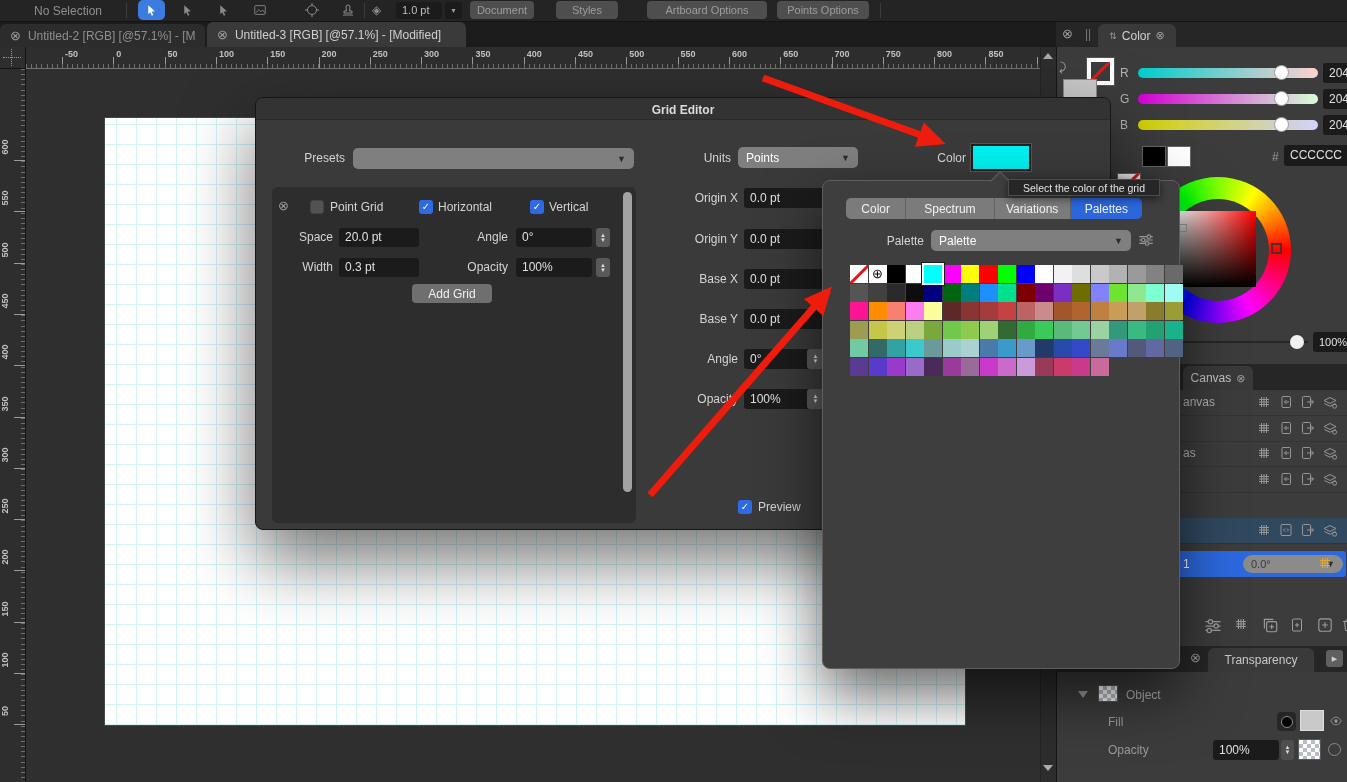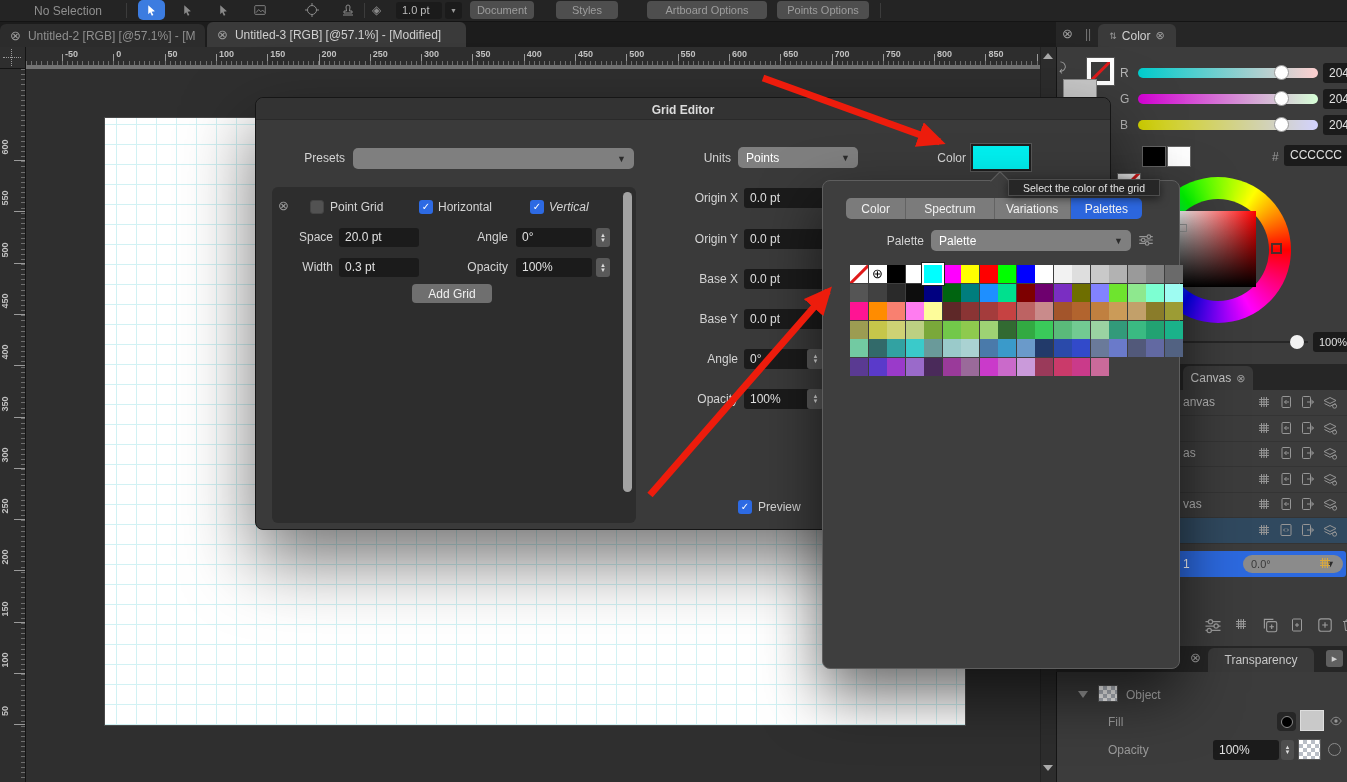--- a/index.html
+++ b/index.html
@@ -51,21 +51,21 @@
   <div id="toolbar-buttons"></div>
   <div class="abs" style="left:880px;top:3px;width:1px;height:15px;background:#3c3c3c;"></div>
 
   <div class="abs" style="left:0;top:22px;width:1056px;height:25px;background:#1c1c1c;"></div>
   <div id="doc-tabs"></div>
 
   <div class="abs" style="left:0;top:47px;width:26px;height:22px;background:#2e2e2e;border-bottom:1px solid #141414;border-right:1px solid #141414;">
     <div class="abs" style="left:3px;top:10px;width:18px;border-top:1px dotted #9a9a9a;"></div>
     <div class="abs" style="left:11px;top:2px;height:17px;border-left:1px dotted #9a9a9a;"></div>
   </div>
-  <div class="abs" id="hruler" style="left:26px;top:47px;width:1014px;height:22px;background:#2e2e2e;border-bottom:4px solid #737373;overflow:hidden;">
+  <div class="abs" id="hruler" style="left:26px;top:47px;width:1014px;height:22px;background:#2e2e2e;border-bottom:1px solid #737373;overflow:hidden;">
       <div class="tick" style="left: 36px; bottom: 0px; width: 1px; height: 11px; background: rgb(154, 154, 154);"></div>
       <div class="rlabel" style="left: 39px; top: 2px;">-50</div>
       <div class="tick" style="left: 87.3px; bottom: 0px; width: 1px; height: 11px; background: rgb(154, 154, 154);"></div>
       <div class="rlabel" style="left: 90.3px; top: 2px;">0</div>
       <div class="tick" style="left: 138.6px; bottom: 0px; width: 1px; height: 11px; background: rgb(154, 154, 154);"></div>
       <div class="rlabel" style="left: 141.6px; top: 2px;">50</div>
       <div class="tick" style="left: 189.9px; bottom: 0px; width: 1px; height: 11px; background: rgb(154, 154, 154);"></div>
       <div class="rlabel" style="left: 192.9px; top: 2px;">100</div>
       <div class="tick" style="left: 241.2px; bottom: 0px; width: 1px; height: 11px; background: rgb(154, 154, 154);"></div>
       <div class="rlabel" style="left: 244.2px; top: 2px;">150</div>
@@ -614,47 +614,20 @@
           </svg>
         </span>
         <span class="ico" style="position: absolute; left: 265px; top: 4px;">
           <svg width="16" height="16" viewBox="0 0 16 16">
             <path d="M2 6.5l6-3 6 3-6 3z" stroke="currentColor" fill="none"></path>
             <path d="M2.5 9.5l5.5 2.8 5.5-2.8" stroke="currentColor" fill="none"></path>
             <circle cx="12.6" cy="12.2" r="2" stroke="currentColor" fill="none"></circle>
           </svg>
         </span>
       </div>
-      <div class="crow" style="top: 102px;">
-        <span class="nm">vas</span>
-        <span class="ico" style="position: absolute; left: 199px; top: 4px;">
-          <svg width="16" height="16" viewBox="0 0 16 16">
-            <path d="M3 5.5h10M3 8h10M3 10.5h10M5.5 3v10M8 3v10M10.5 3v10" stroke="currentColor" stroke-width="1" fill="none"></path>
-          </svg>
-        </span>
-        <span class="ico" style="position: absolute; left: 221px; top: 4px;">
-          <svg width="16" height="16" viewBox="0 0 16 16">
-            <rect x="4" y="2.5" width="8.5" height="11" rx="1" stroke="currentColor" fill="none"></rect>
-            <path d="M11 8H6.5M8.5 6l-2 2 2 2" stroke="currentColor" fill="none"></path>
-          </svg>
-        </span>
-        <span class="ico" style="position: absolute; left: 243px; top: 4px;">
-          <svg width="16" height="16" viewBox="0 0 16 16">
-            <rect x="2.5" y="2.5" width="8" height="11" rx="1" stroke="currentColor" fill="none"></rect>
-            <path d="M7 8h6.5M11 5.5L13.5 8 11 10.5" stroke="currentColor" fill="none"></path>
-          </svg>
-        </span>
-        <span class="ico" style="position: absolute; left: 265px; top: 4px;">
-          <svg width="16" height="16" viewBox="0 0 16 16">
-            <path d="M2 6.5l6-3 6 3-6 3z" stroke="currentColor" fill="none"></path>
-            <path d="M2.5 9.5l5.5 2.8 5.5-2.8" stroke="currentColor" fill="none"></path>
-            <circle cx="12.6" cy="12.2" r="2" stroke="currentColor" fill="none"></circle>
-          </svg>
-        </span>
-      </div>
       <div class="crow" style="top: 127.5px; background: rgb(48, 73, 95);">
         <span class="nm"></span>
         <span class="ico" style="position: absolute; left: 199px; top: 4px;">
           <svg width="16" height="16" viewBox="0 0 16 16">
             <path d="M3 5.5h10M3 8h10M3 10.5h10M5.5 3v10M8 3v10M10.5 3v10" stroke="currentColor" stroke-width="1" fill="none"></path>
           </svg>
         </span>
         <span class="ico" style="position: absolute; left: 221px; top: 4px;">
           <svg width="16" height="16" viewBox="0 0 16 16">
             <rect x="3" y="2.5" width="10" height="11" rx="1" stroke="currentColor" fill="none"></rect>
@@ -731,21 +704,21 @@
         <span class="chev">▼</span>
     </div>
 
     <div class="abs" style="left:16px;top:89px;width:364px;height:336px;background:#2d2d2d;border-radius:6px;">
       <span class="abs cx" style="left:6px;top:12px;">⊗</span>
       <span class="abs cb off" style="left:38px;top:13px;"></span>
       <span class="abs lbl" style="left:58px;top:13px;">Point Grid</span>
       <span class="abs cb" style="left:147px;top:13px;">✓</span>
       <span class="abs lbl" style="left:166px;top:13px;">Horizontal</span>
       <span class="abs cb" style="left:258px;top:13px;">✓</span>
-      <span class="abs lbl" style="left:277px;top:13px;font-style:italic;">Vertical</span>
+      <span class="abs lbl" style="left:277px;top:13px;">Vertical</span>
 
       <span class="abs lbl rlbl" style="left:1px;top:43px;width:60px;">Space</span>
       <span class="abs fld" style="left:67px;top:41px;width:80px;height:19px;">20.0 pt</span>
       <span class="abs lbl rlbl" style="left:176px;top:43px;width:60px;">Angle</span>
       <span class="abs fld" style="left:244px;top:41px;width:76px;height:19px;">0°</span>
       <span class="abs stepper" style="left:324px;top:41px;width:14px;height:19px;">
           <span>▲</span>
           <span>▼</span>
         </span>
 

